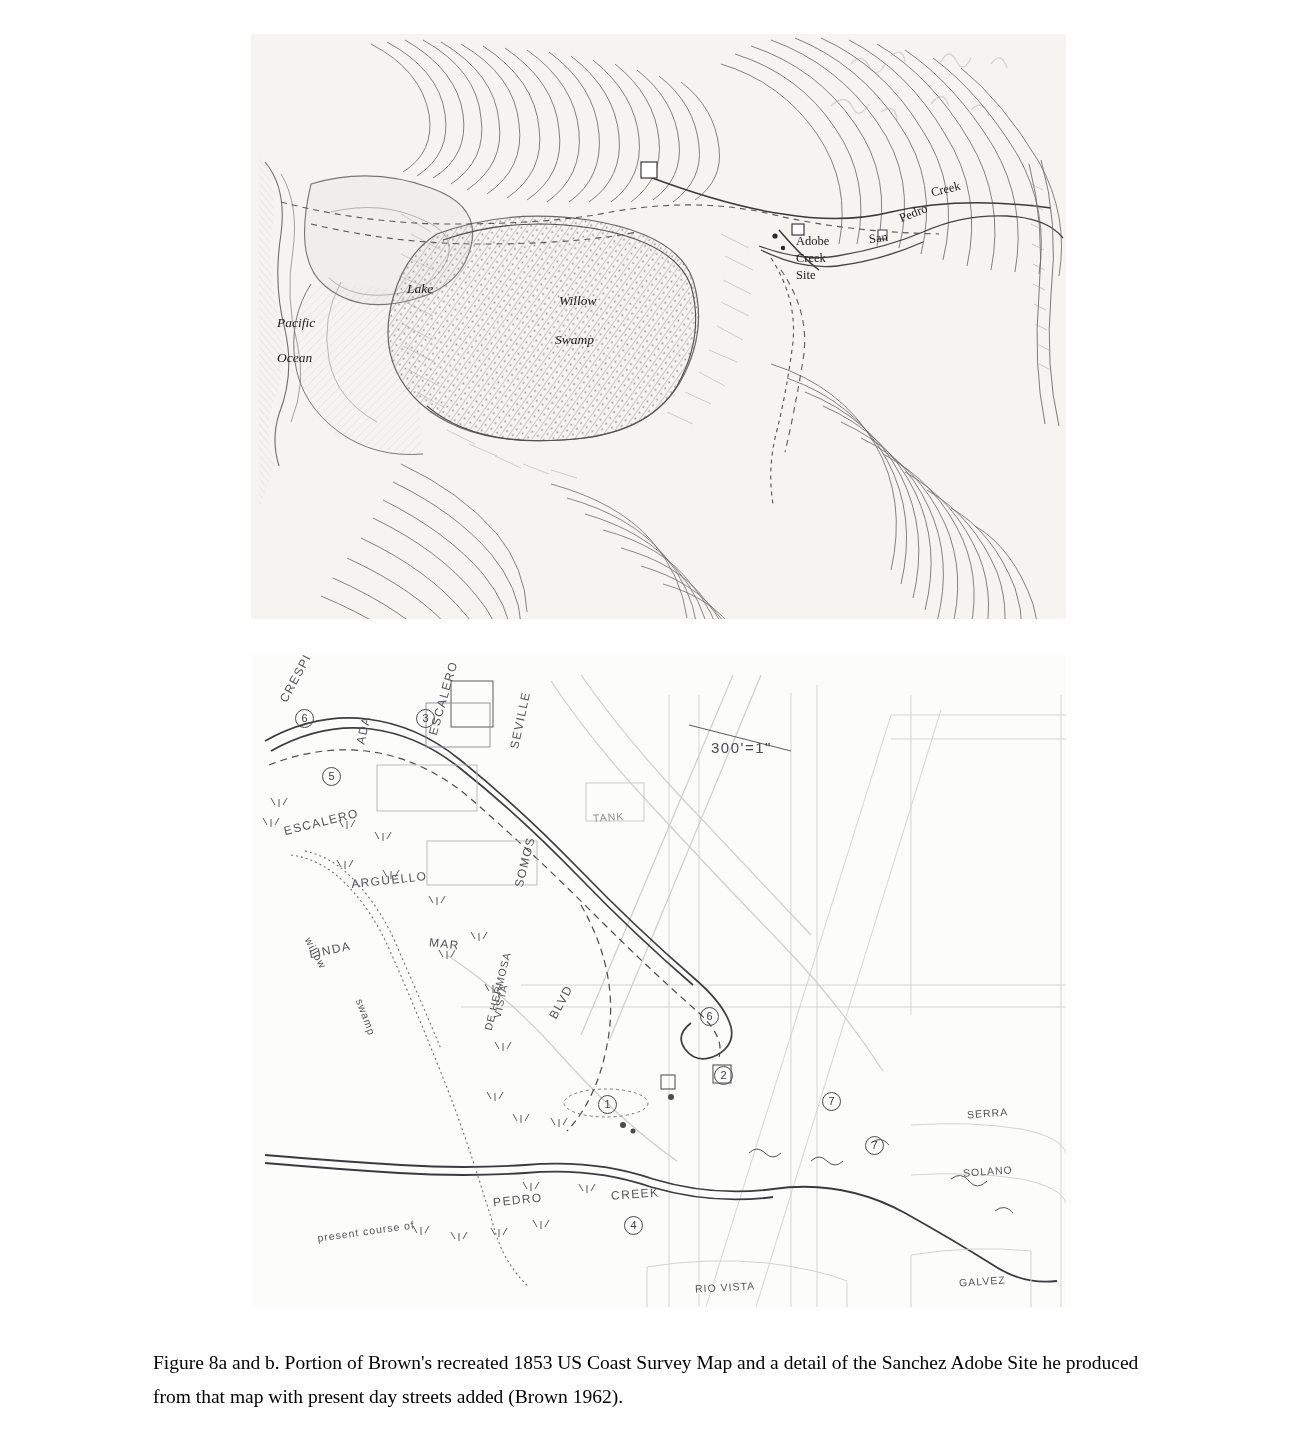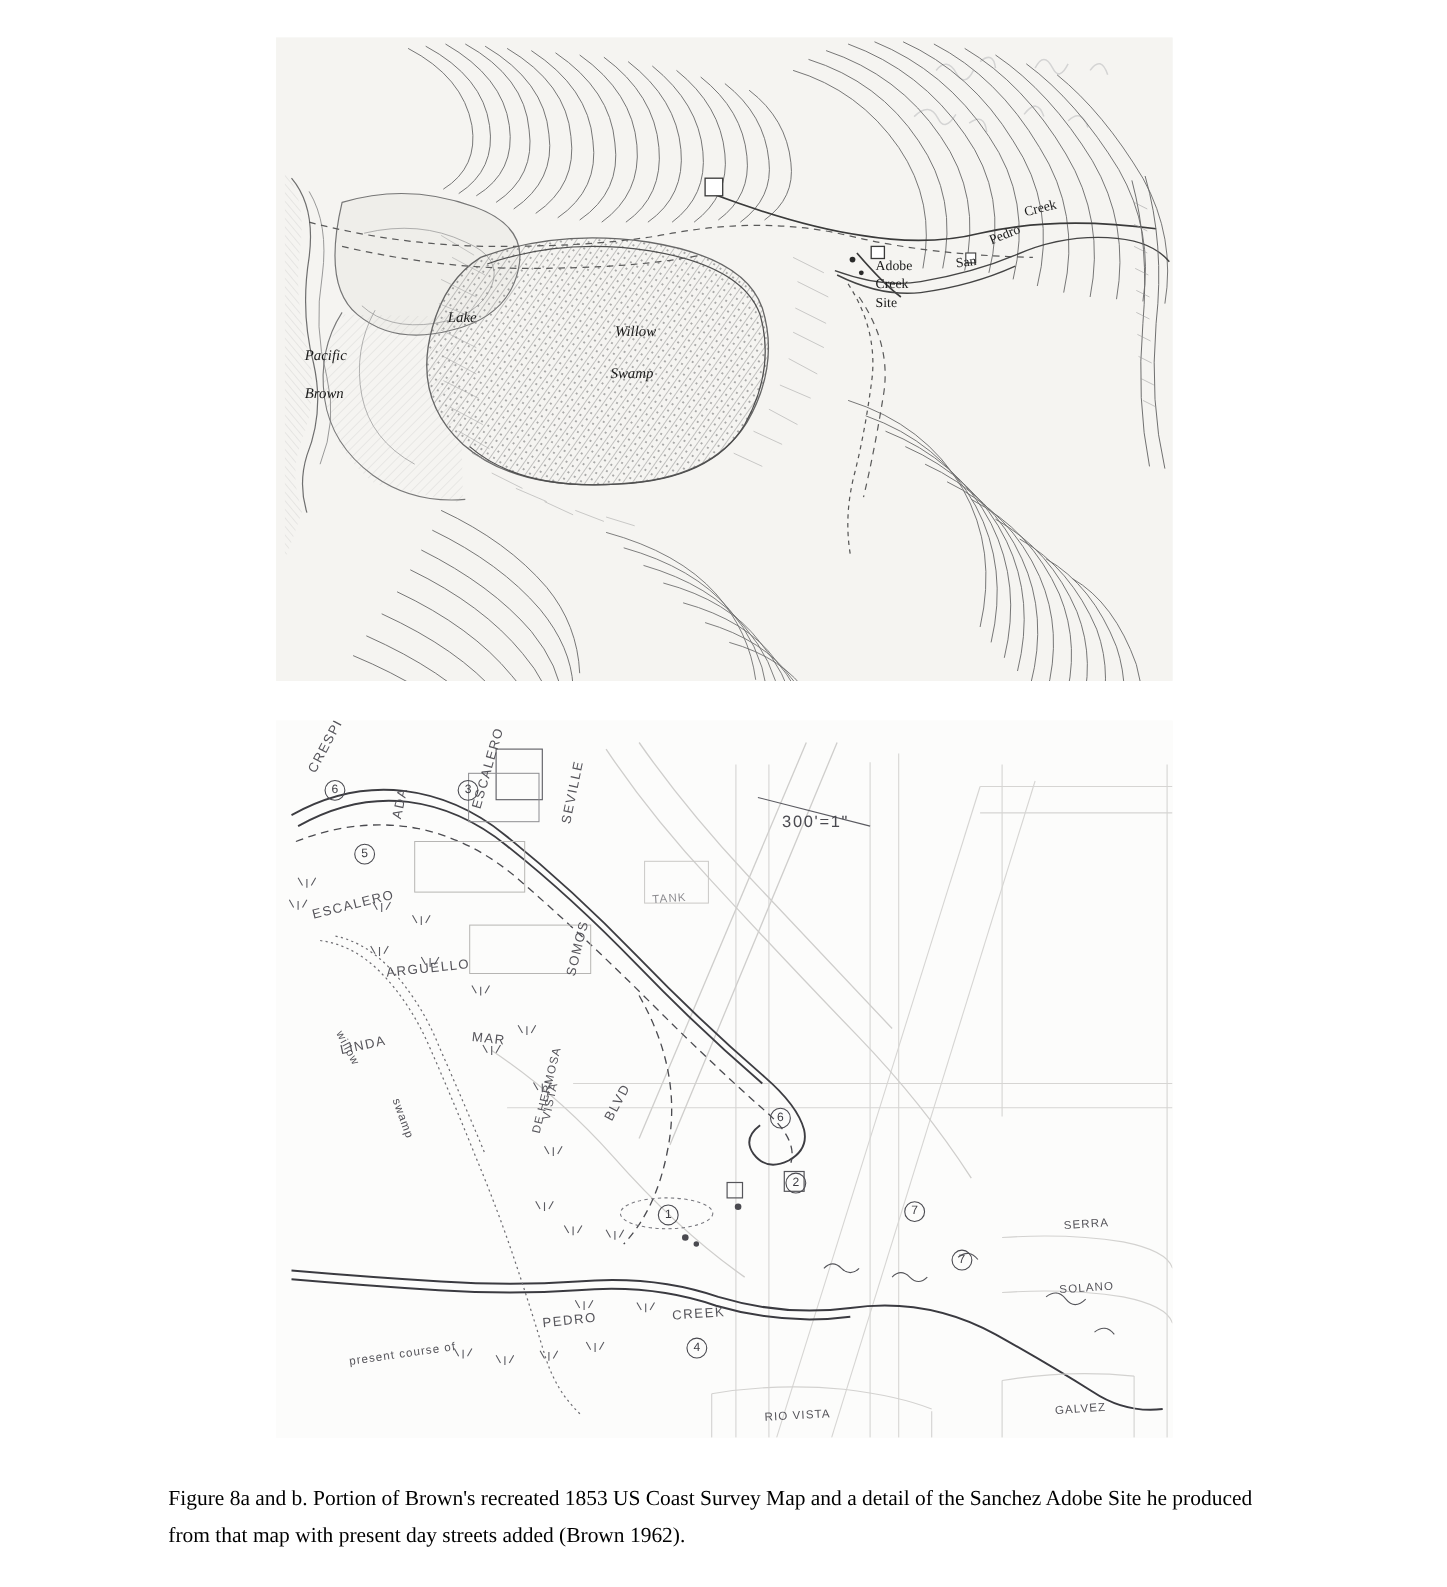--- a/index.html
+++ b/index.html
@@ -259,21 +259,21 @@
 
       <path d="M778 130 q16 60 10 130 q-6 70 6 130" fill="none" stroke="#6d6d6d" stroke-width="0.9"></path>
       <path d="M790 126 q18 62 10 134 q-6 72 8 132" fill="none" stroke="#6d6d6d" stroke-width="0.9"></path>
       <g stroke="#9a9a9a" stroke-width="0.5">
         <path d="M780 150 l12 6 M780 170 l12 6 M780 190 l12 6 M781 210 l12 6 M782 230 l12 6
                  M782 250 l12 6 M783 270 l12 6 M784 290 l12 6 M786 310 l12 6 M788 330 l12 6"></path>
       </g>
     </svg>
 
     <div class="map-label lbl-pacific">Pacific</div>
-    <div class="map-label lbl-ocean">Brown</div>
+    <div class="map-label lbl-ocean">Ocean</div>
     <div class="map-label lbl-lake">Lake</div>
     <div class="map-label lbl-willow">Willow</div>
     <div class="map-label lbl-swamp">Swamp</div>
     <div class="map-label lbl-adobe nonital">
       <div>Adobe</div>
       <div>Creek</div>
       <div>Site</div>
     </div>
     <div class="map-label lbl-san">San</div>
     <div class="map-label lbl-pedro">Pedro</div>

